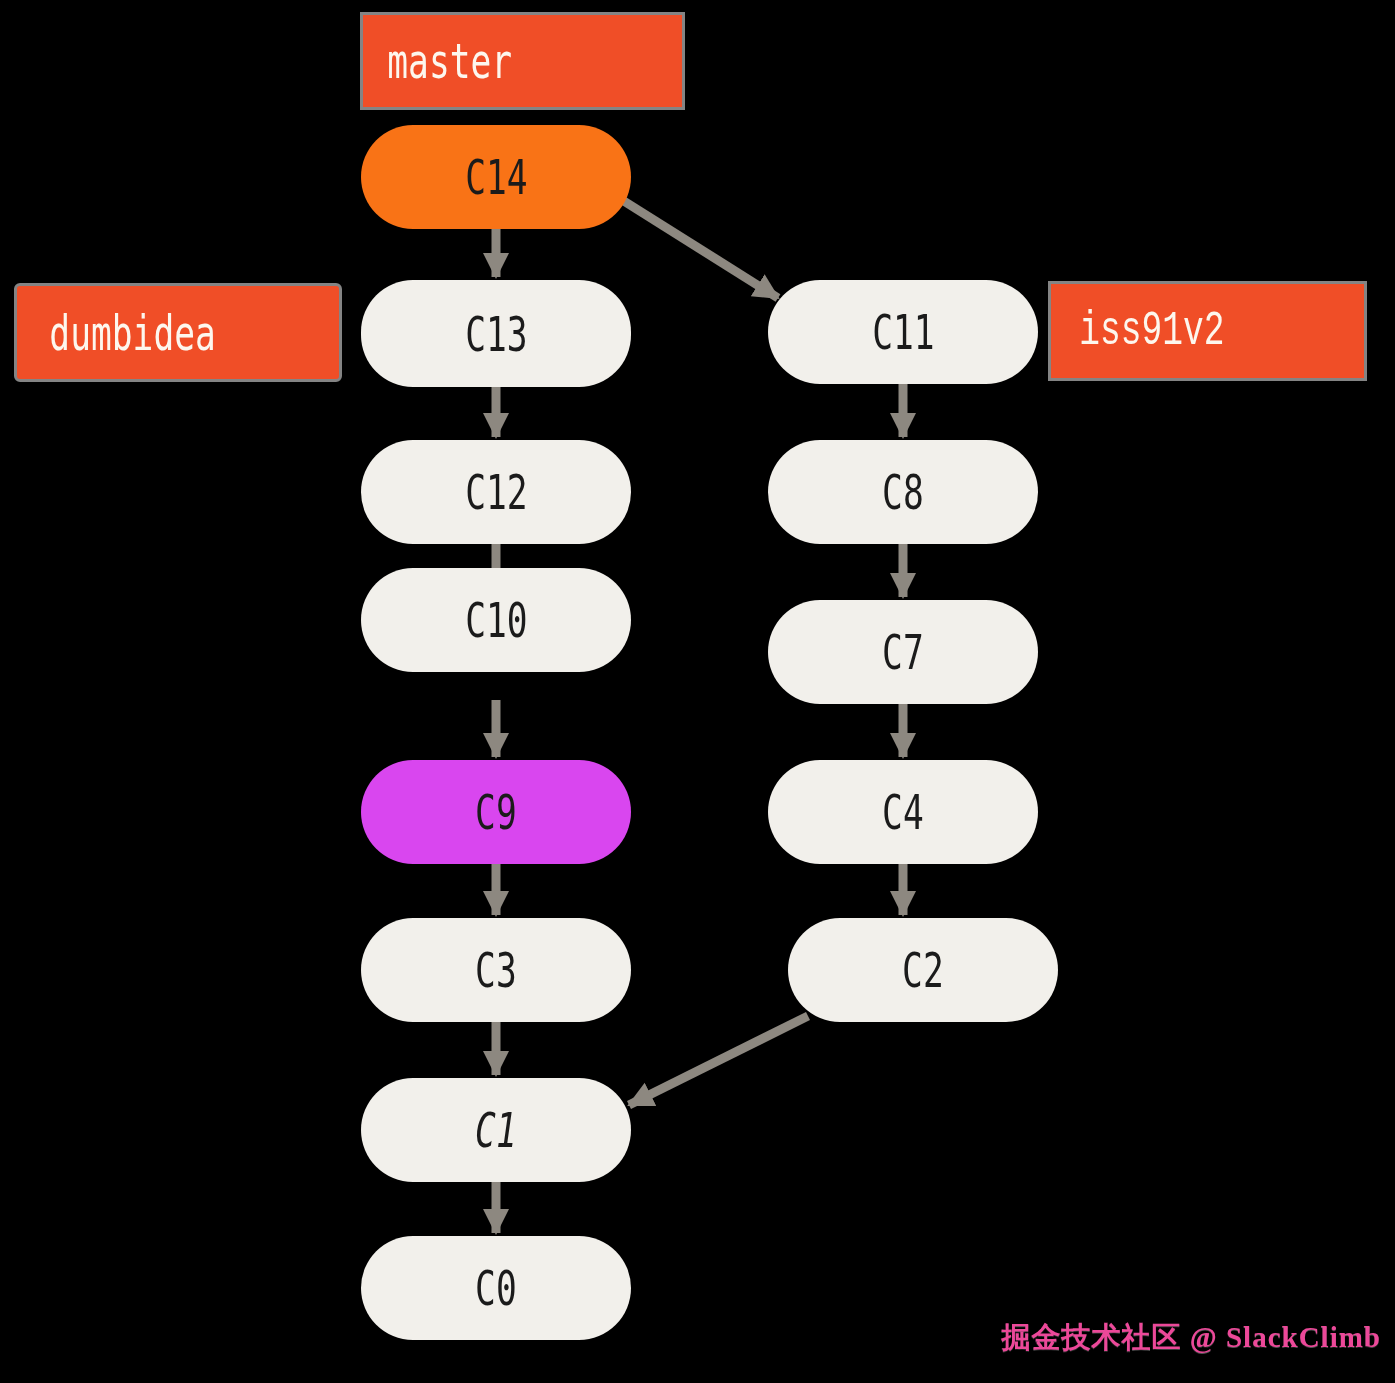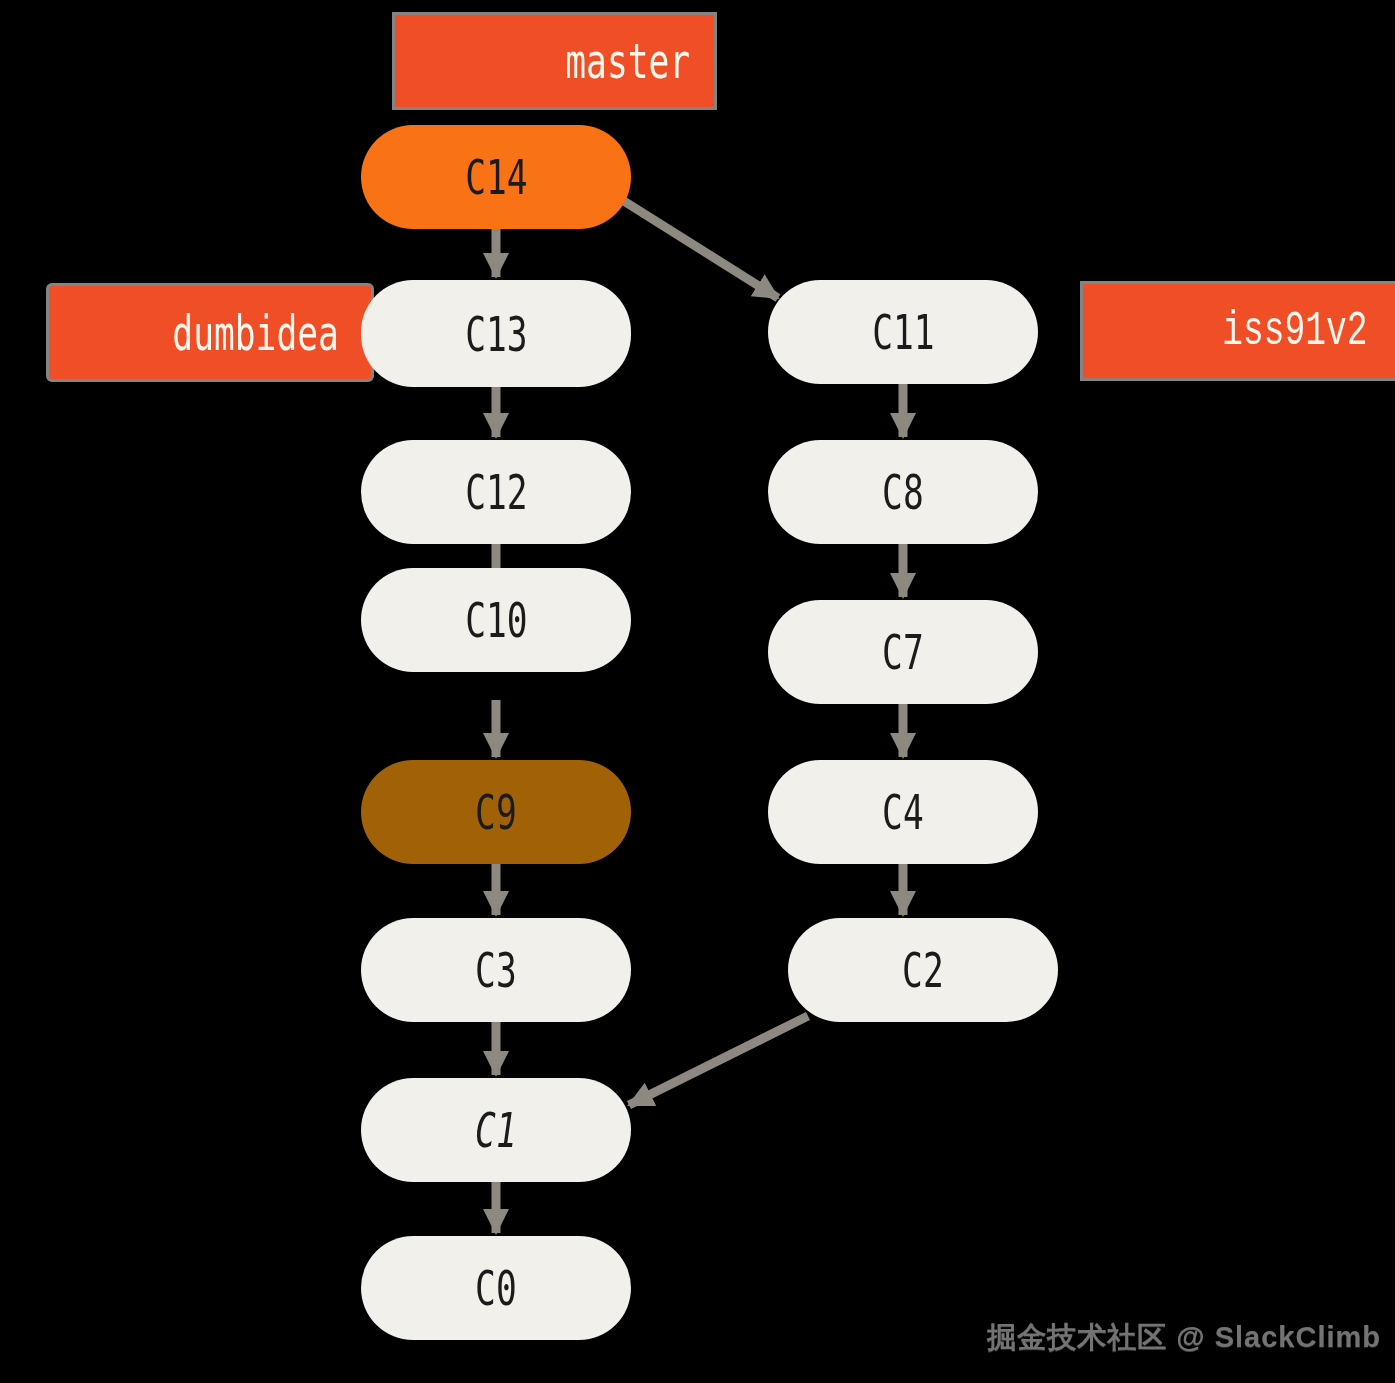--- a/index.html
+++ b/index.html
@@ -4,38 +4,38 @@
 <style>
   html, body { margin:0; padding:0; background:#000; }
   #stage {
     position:relative; width:1395px; height:1383px; background:#000;
     overflow:hidden; font-family:"DejaVu Sans Mono", monospace;
   }
   #edges { position:absolute; left:0; top:0; }
   .branch-label {
     position:absolute; box-sizing:border-box;
     border:3px solid #848484;
-    display:flex; align-items:center; justify-content:flex-end;margin-left:32px;
+    display:flex; align-items:center; justify-content:flex-start;
   }
   .branch-label .txt {
     font-size:48px; line-height:1; transform:scaleX(0.72);
     color:#fdf7ee; white-space:nowrap;
   }
   .commit-node {
     position:absolute; border-radius:52px;
     display:flex; align-items:center; justify-content:center;
   }
   .commit-node .txt {
     font-size:48px; line-height:1; transform:scaleX(0.72);
     color:#1b1b1b; white-space:nowrap;
   }
   #watermark {
     position:absolute; right:14px; top:1318px; z-index:5;
-    font-family:Liberation Sans, sans-serif; font-weight:bold;
-    font-size:29px; letter-spacing:1px; color:#737373;
+    font-family:Liberation Serif, serif; font-weight:bold;
+    font-size:29px; letter-spacing:1px; color:#ec4899;
     text-shadow:0 3px 3px rgba(0,0,0,0.95), 0 1px 0 #6f6f6f;
     white-space:nowrap;
   }
 </style>
 </head>
 <body>
 
 <div id="stage">
   <div id="watermark">掘金技术社区 @ SlackClimb</div>
 <svg id="edges" width="1395" height="1383">
@@ -72,21 +72,21 @@
     </div>
     <div class="commit-node" style="left: 361px; top: 280px; width: 270px; height: 107px; background: rgb(242, 240, 235);">
       <span class="txt" style="color: rgb(27, 27, 27);">C13</span>
     </div>
     <div class="commit-node" style="left: 361px; top: 440px; width: 270px; height: 104px; background: rgb(242, 240, 235);">
       <span class="txt" style="color: rgb(27, 27, 27);">C12</span>
     </div>
     <div class="commit-node" style="left: 361px; top: 568px; width: 270px; height: 104px; background: rgb(242, 240, 235);">
       <span class="txt" style="color: rgb(27, 27, 27);">C10</span>
     </div>
-    <div class="commit-node" style="left: 361px; top: 760px; width: 270px; height: 104px; background: #a16207;">
+    <div class="commit-node" style="left: 361px; top: 760px; width: 270px; height: 104px; background: #d946ef;">
       <span class="txt" style="color: rgb(27, 27, 27);">C9</span>
     </div>
     <div class="commit-node" style="left: 361px; top: 918px; width: 270px; height: 104px; background: rgb(242, 240, 235);">
       <span class="txt" style="color: rgb(27, 27, 27);">C3</span>
     </div>
     <div class="commit-node" style="left: 361px; top: 1078px; width: 270px; height: 104px; background: rgb(242, 240, 235); font-style: italic;">
       <span class="txt" style="color: rgb(27, 27, 27);">C1</span>
     </div>
     <div class="commit-node" style="left: 361px; top: 1236px; width: 270px; height: 104px; background: rgb(242, 240, 235);">
       <span class="txt" style="color: rgb(27, 27, 27);">C0</span>

